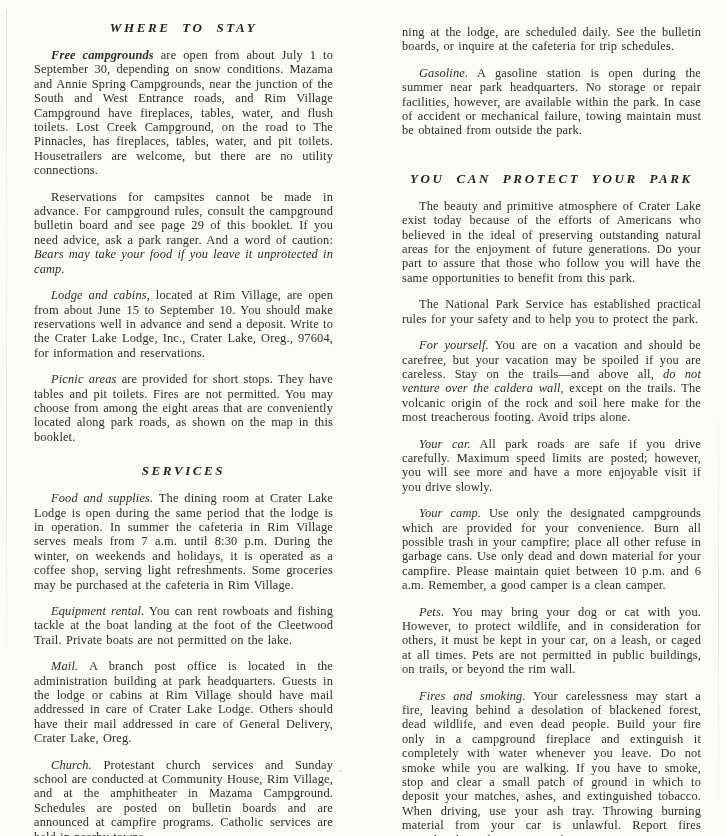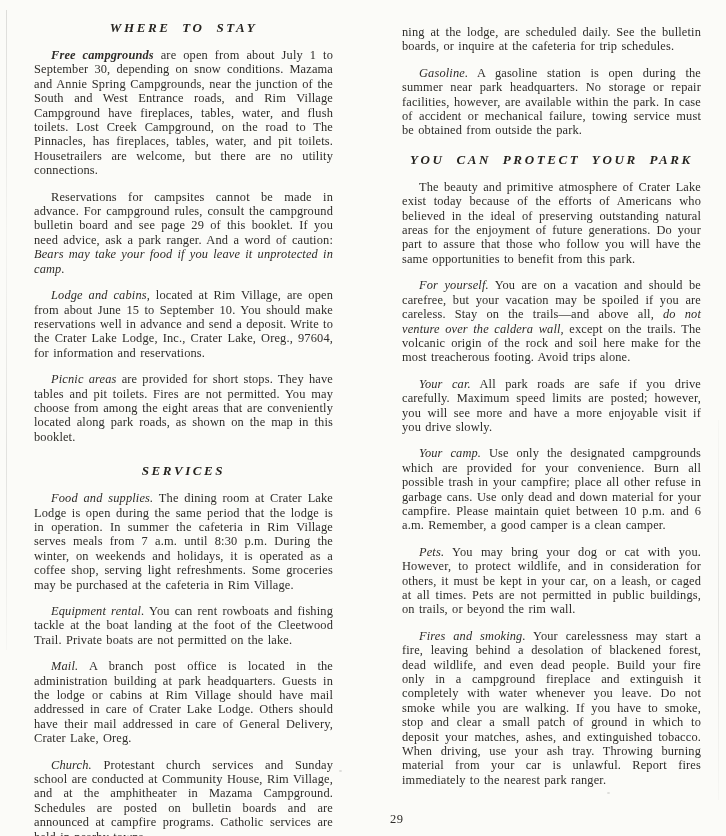--- a/index.html
+++ b/index.html
@@ -59,21 +59,21 @@
     margin: 19px 0 11px;
     font-size: 13px;
     font-weight: bold;
     font-style: italic;
     text-align: center;
     letter-spacing: 2.6px;
     word-spacing: 6px;
     color: #262420;
   }
   .page-content > .heading:first-child { margin-top: 7px; }
-  .heading.space-large { margin-top: 14px; }
+  .heading.space-large { margin-top: 33px; }
   .it  { font-style: italic; }
   .bit { font-style: italic; font-weight: bold; }
   .page-number {
     font-size: 12.5px;
     margin-top: 13px;
     letter-spacing: 0.5px;
   }
   
   .speck {
     position: absolute;
@@ -100,23 +100,24 @@
         <p class="para"><span class="it">Food and supplies.</span><span> The dining room at Crater Lake Lodge is open during the same period that the lodge is in operation. In summer the cafeteria in Rim Village serves meals from 7 a.m. until 8:30 p.m. During the winter, on weekends and holidays, it is operated as a coffee shop, serving light refreshments. Some groceries may be purchased at the cafeteria in Rim Village.</span></p>
         <p class="para"><span class="it">Equipment rental.</span><span> You can rent rowboats and fishing tackle at the boat landing at the foot of the Cleetwood Trail. Private boats are not permitted on the lake.</span></p>
         <p class="para"><span class="it">Mail.</span><span> A branch post office is located in the administration building at park headquarters. Guests in the lodge or cabins at Rim Village should have mail addressed in care of Crater Lake Lodge. Others should have their mail addressed in care of General Delivery, Crater Lake, Oreg.</span></p>
         <p class="para"><span class="it">Church.</span><span> Protestant church services and Sunday school are conducted at Community House, Rim Village, and at the amphitheater in Mazama Campground. Schedules are posted on bulletin boards and are announced at campfire programs. Catholic services are held in nearby towns.</span></p>
       </div>
     <div class="page-number">28</div>
   </div>
   <div class="page">
     <div class="page-content">
         <p class="para no-indent"><span>ning at the lodge, are scheduled daily. See the bulletin boards, or inquire at the cafeteria for trip schedules.</span></p>
-        <p class="para"><span class="it">Gasoline.</span><span> A gasoline station is open during the summer near park headquarters. No storage or repair facilities, however, are available within the park. In case of accident or mechanical failure, towing service must be obtained from outside the park.</span></p>
+        <p class="para"><span class="it">Gasoline.</span><span> A gasoline station is open during the summer near park headquarters. No storage or repair facilities, however, are available within the park. In case of accident or mechanical failure, towing maintain must be obtained from outside the park.</span></p>
         <h2 class="heading space-large">YOU CAN PROTECT YOUR PARK</h2>
         <p class="para"><span>The beauty and primitive atmosphere of Crater Lake exist today because of the efforts of Americans who believed in the ideal of preserving outstanding natural areas for the enjoyment of future generations. Do your part to assure that those who follow you will have the same opportunities to benefit from this park.</span></p>
+        <p class="para"><span>The National Park Service has established practical rules for your safety and to help you to protect the park.</span></p>
         <p class="para"><span class="it">For yourself.</span><span> You are on a vacation and should be carefree, but your vacation may be spoiled if you are careless. Stay on the trails—and above all, </span><span class="it">do not venture over the caldera wall,</span><span> except on the trails. The volcanic origin of the rock and soil here make for the most treacherous footing. Avoid trips alone.</span></p>
         <p class="para"><span class="it">Your car.</span><span> All park roads are safe if you drive carefully. Maximum speed limits are posted; however, you will see more and have a more enjoyable visit if you drive slowly.</span></p>
         <p class="para"><span class="it">Your camp.</span><span> Use only the designated campgrounds which are provided for your convenience. Burn all possible trash in your campfire; place all other refuse in garbage cans. Use only dead and down material for your campfire. Please maintain quiet between 10 p.m. and 6 a.m. Remember, a good camper is a clean camper.</span></p>
         <p class="para"><span class="it">Pets.</span><span> You may bring your dog or cat with you. However, to protect wildlife, and in consideration for others, it must be kept in your car, on a leash, or caged at all times. Pets are not permitted in public buildings, on trails, or beyond the rim wall.</span></p>
         <p class="para"><span class="it">Fires and smoking.</span><span> Your carelessness may start a fire, leaving behind a desolation of blackened forest, dead wildlife, and even dead people. Build your fire only in a campground fireplace and extinguish it completely with water whenever you leave. Do not smoke while you are walking. If you have to smoke, stop and clear a small patch of ground in which to deposit your matches, ashes, and extinguished tobacco. When driving, use your ash tray. Throwing burning material from your car is unlawful. Report fires immediately to the nearest park ranger.</span></p>
       </div>
     <div class="page-number">29</div>
   </div>
 </div>
 

